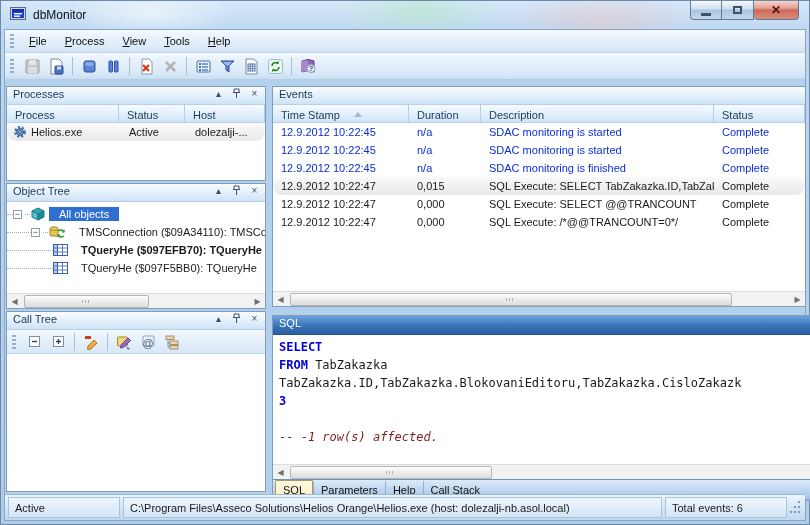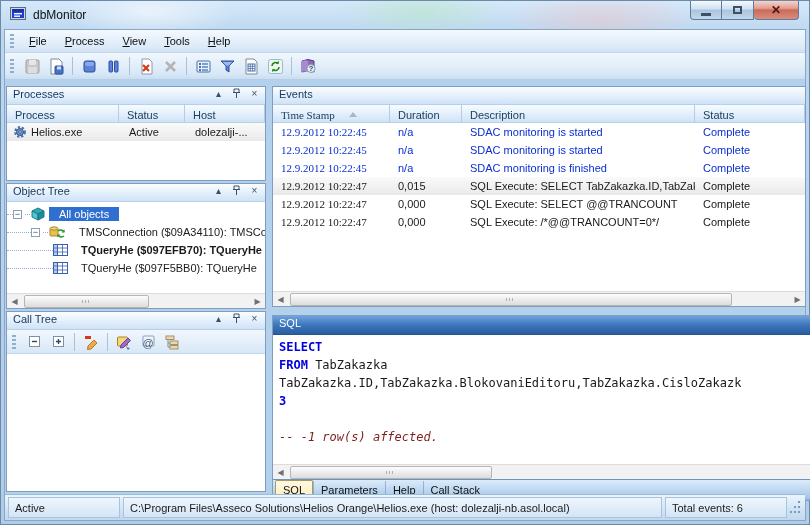--- a/index.html
+++ b/index.html
@@ -69,26 +69,26 @@
   .gridhead{ height:18px; display:flex;
     background:linear-gradient(180deg,#f7fbff,#dfeefb 60%,#cfe3f6);
     border-bottom:1px solid #bad0e8; color:#20405e; }
   .hcell{ padding:2px 0 0 8px; border-right:1px solid #b7cce4; overflow:hidden;
     white-space:nowrap; display:flex; align-items:center; gap:14px; }
   .sortarrow{ width:0; height:0; border-left:4px solid transparent; border-right:4px solid transparent;
     border-bottom:5px solid #a8b8c8; display:inline-block; }
   .grow{ height:18px; display:flex; align-items:center; white-space:nowrap; overflow:hidden; }
   .gcell{ padding-left:8px; overflow:hidden; white-space:nowrap; flex:none; }
   .rowblue{ color:#0a2fd0; }
-  .rowsel{ background:linear-gradient(180deg,#fafafa,#e9e9e9); }
+  .rowsel{ background:linear-gradient(180deg,#fafafa,#e9e9e9);border-radius:9px; }
 
   
   .pc-process{ width:112px; } .pc-status{ width:66px; } .pc-host{ flex:1; }
   
-  .ec-time{ width:117px;font-family:Liberation Serif, serif; } .ec-dur{ width:72px; } .ec-desc{ width:233px; } .ec-status{ flex:1; }
+  .ec-time{ width:136px; } .ec-dur{ width:72px; } .ec-desc{ width:233px; } .ec-status{ flex:1; }
 
   .procrow .ic{ margin-left:6px; margin-right:4px; }
   .procrow .pc-process{ width:90px; padding-left:0; }
 
   
   .tree{ padding-top:3px; }
   .trow{ height:18px; display:flex; align-items:center; white-space:nowrap; overflow:hidden; }
   .expbox{ width:9px; height:9px; border:1px solid #8aa0b8; background:#fff; color:#445;
     font-size:9px; line-height:7px; text-align:center; flex:none; margin-right:3px; }
   .dot{ border-top:1px dotted #9ab0c6; height:0; flex:none; }

